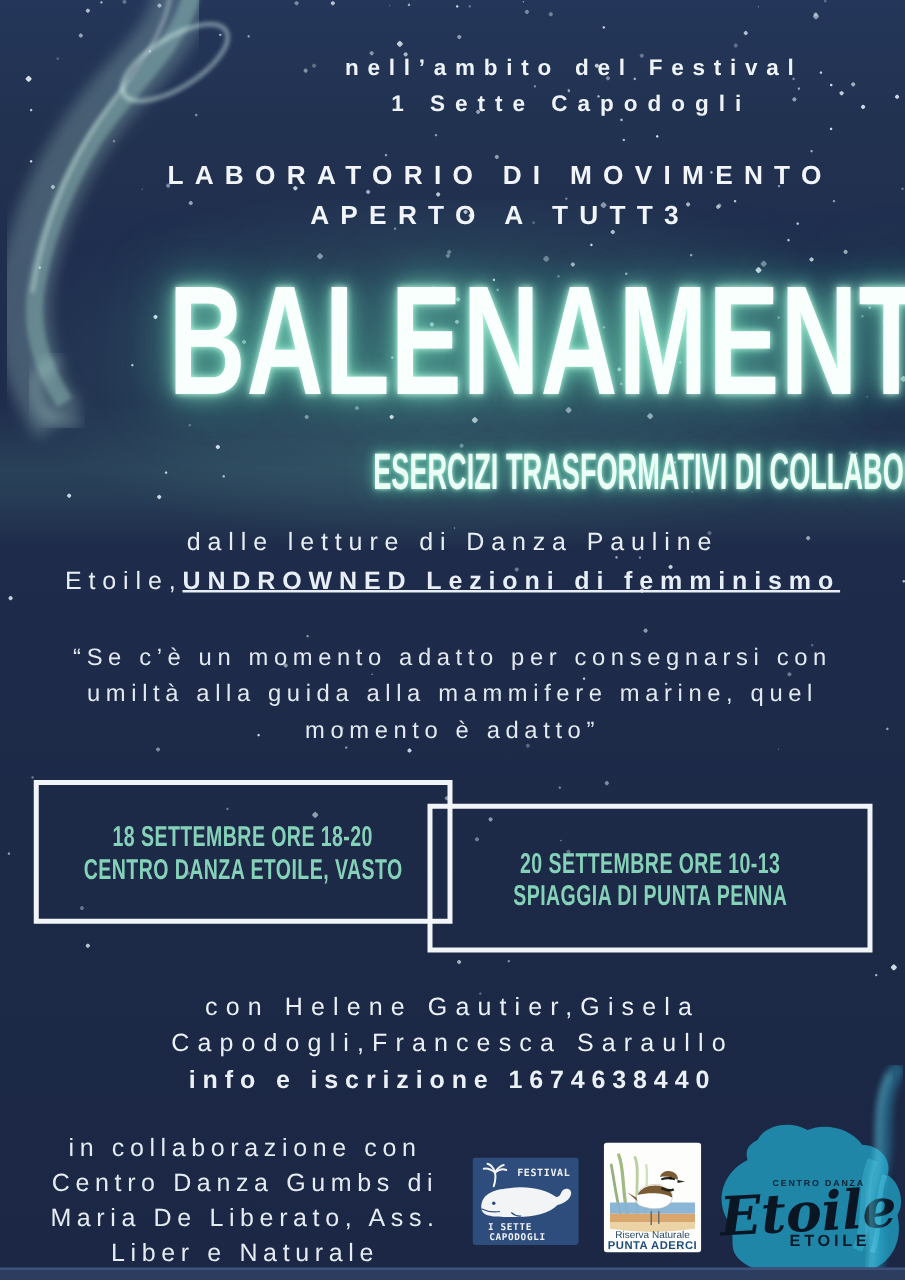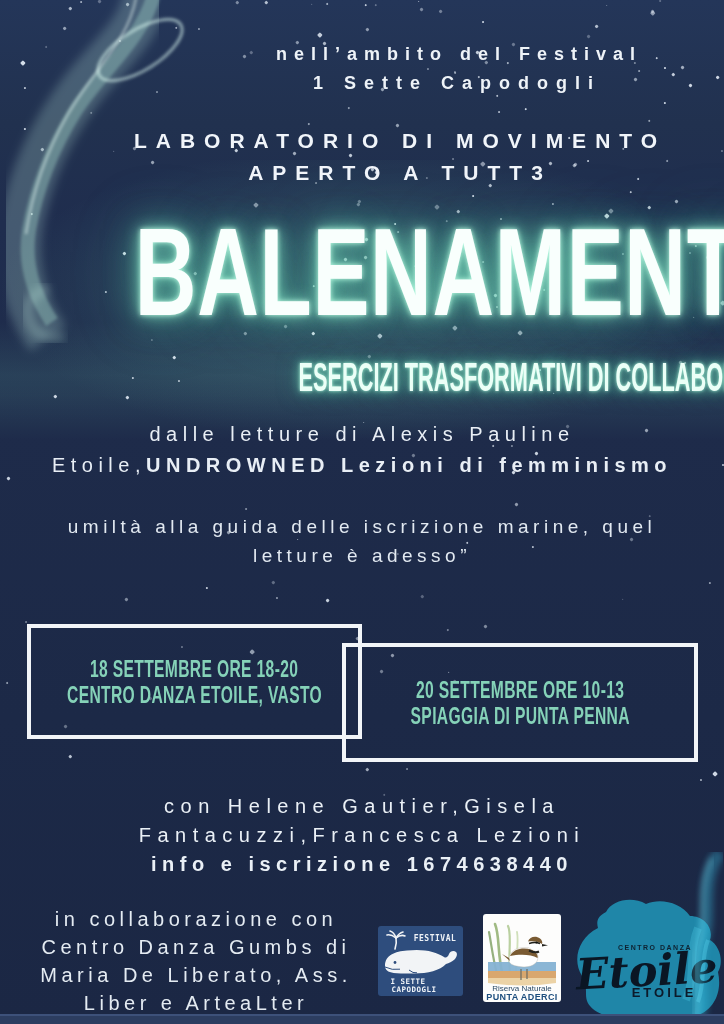--- a/index.html
+++ b/index.html
@@ -27,21 +27,21 @@
   .title-line{top:210px;}
   .title-text{display:inline-block;font-size:122px;font-weight:700;line-height:1;letter-spacing:1px;
     transform:scale(0.70,1.02);transform-origin:center top;color:#f9fffd;
     text-shadow:0 0 6px rgba(195,255,232,.95),0 0 18px rgba(140,240,205,.8),0 0 40px rgba(100,226,182,.55),0 0 75px rgba(80,210,170,.4);}
   .sub-line{top:357px;}
   .subtitle-text{display:inline-block;font-size:41px;font-weight:700;line-height:1;
     transform:scaleX(0.53);transform-origin:center top;color:#ebfff7;
     text-shadow:0 0 5px rgba(175,250,222,.95),0 0 14px rgba(120,235,195,.75),0 0 30px rgba(90,220,176,.5);}
 
   .reading{top:419px;font-size:20px;letter-spacing:5.5px;line-height:31px;color:#e8eef5;}
-  .reading .bold{font-weight:700;}
+  .reading .bold{font-weight:700;text-decoration:underline;}
   .quote{top:512px;font-size:19px;letter-spacing:4.5px;line-height:29px;color:#e2e9f1;}
 
   .event-box{position:absolute;box-sizing:border-box;border:4px solid #f2f5f8;z-index:4;
     display:flex;flex-direction:column;justify-content:center;align-items:center;}
   .box1{left:27px;top:624px;width:335px;height:115px;}
   .box2{left:342px;top:643px;width:356px;height:119px;}
   .eline{font-size:23px;font-weight:700;line-height:26px;color:#85d2b8;letter-spacing:.5px;
     transform:scaleX(0.68);transform-origin:center center;white-space:nowrap;}
 
   .credits{top:792px;font-size:20px;letter-spacing:6.5px;line-height:29px;color:#eaf0f6;}
@@ -292,49 +292,50 @@
   <div class="abs lab2">APERTO A TUTT3</div>
 
   <div class="abs title-line">
     <span class="title-text">BALENAMENTI</span>
   </div>
   <div class="abs sub-line">
     <span class="subtitle-text">ESERCIZI TRASFORMATIVI DI COLLABORAZIONE INTERSPECIE</span>
   </div>
 
   <div class="abs reading">
-    <div>dalle letture di Alexis Pauline</div>
+    <div>dalle letture di Danza Pauline</div>
     <div><span>Etoile,</span><span class="bold">UNDROWNED Lezioni di femminismo</span></div>
   </div>
 
   <div class="abs quote">
-    <div>umiltà alla guida delle iscrizione marine, quel</div>
-    <div>letture è adesso”</div>
+    <div>“Se c’è un momento adatto per consegnarsi con</div>
+    <div>umiltà alla guida alla mammifere marine, quel</div>
+    <div>momento è adatto”</div>
   </div>
 
   <div class="event-box box1">
     <div class="eline">18 SETTEMBRE ORE 18-20</div>
     <div class="eline">CENTRO DANZA ETOILE, VASTO</div>
   </div>
   <div class="event-box box2">
     <div class="eline">20 SETTEMBRE ORE 10-13</div>
     <div class="eline">SPIAGGIA DI PUNTA PENNA</div>
   </div>
 
   <div class="abs credits">
     <div>con Helene Gautier,Gisela</div>
-    <div>Fantacuzzi,Francesca Lezioni</div>
+    <div>Capodogli,Francesca Saraullo</div>
     <div class="bold">info e iscrizione 1674638440</div>
   </div>
 
   <div class="collab">
     <div>in collaborazione con</div>
     <div>Centro Danza Gumbs di</div>
     <div>Maria De Liberato, Ass.</div>
-    <div>Liber e ArteaLter</div>
+    <div>Liber e Naturale</div>
   </div>
 
   <svg class="logo festival-logo" viewBox="0 0 85 70">
     <rect width="85" height="70" rx="3" fill="#2e4d7d"></rect>
     <g stroke="#f2f4f6" fill="none" stroke-width="1.6" stroke-linecap="round">
       <path d="M17,23 q2,-6 1,-11"></path>
       <path d="M18,12 q-5,-4 -9,-3"></path>
         <path d="M18,12 q5,-4 9,-2"></path>
       <path d="M18,12 q-2,-6 -6,-7"></path>
         <path d="M18,12 q3,-5 7,-6"></path>

